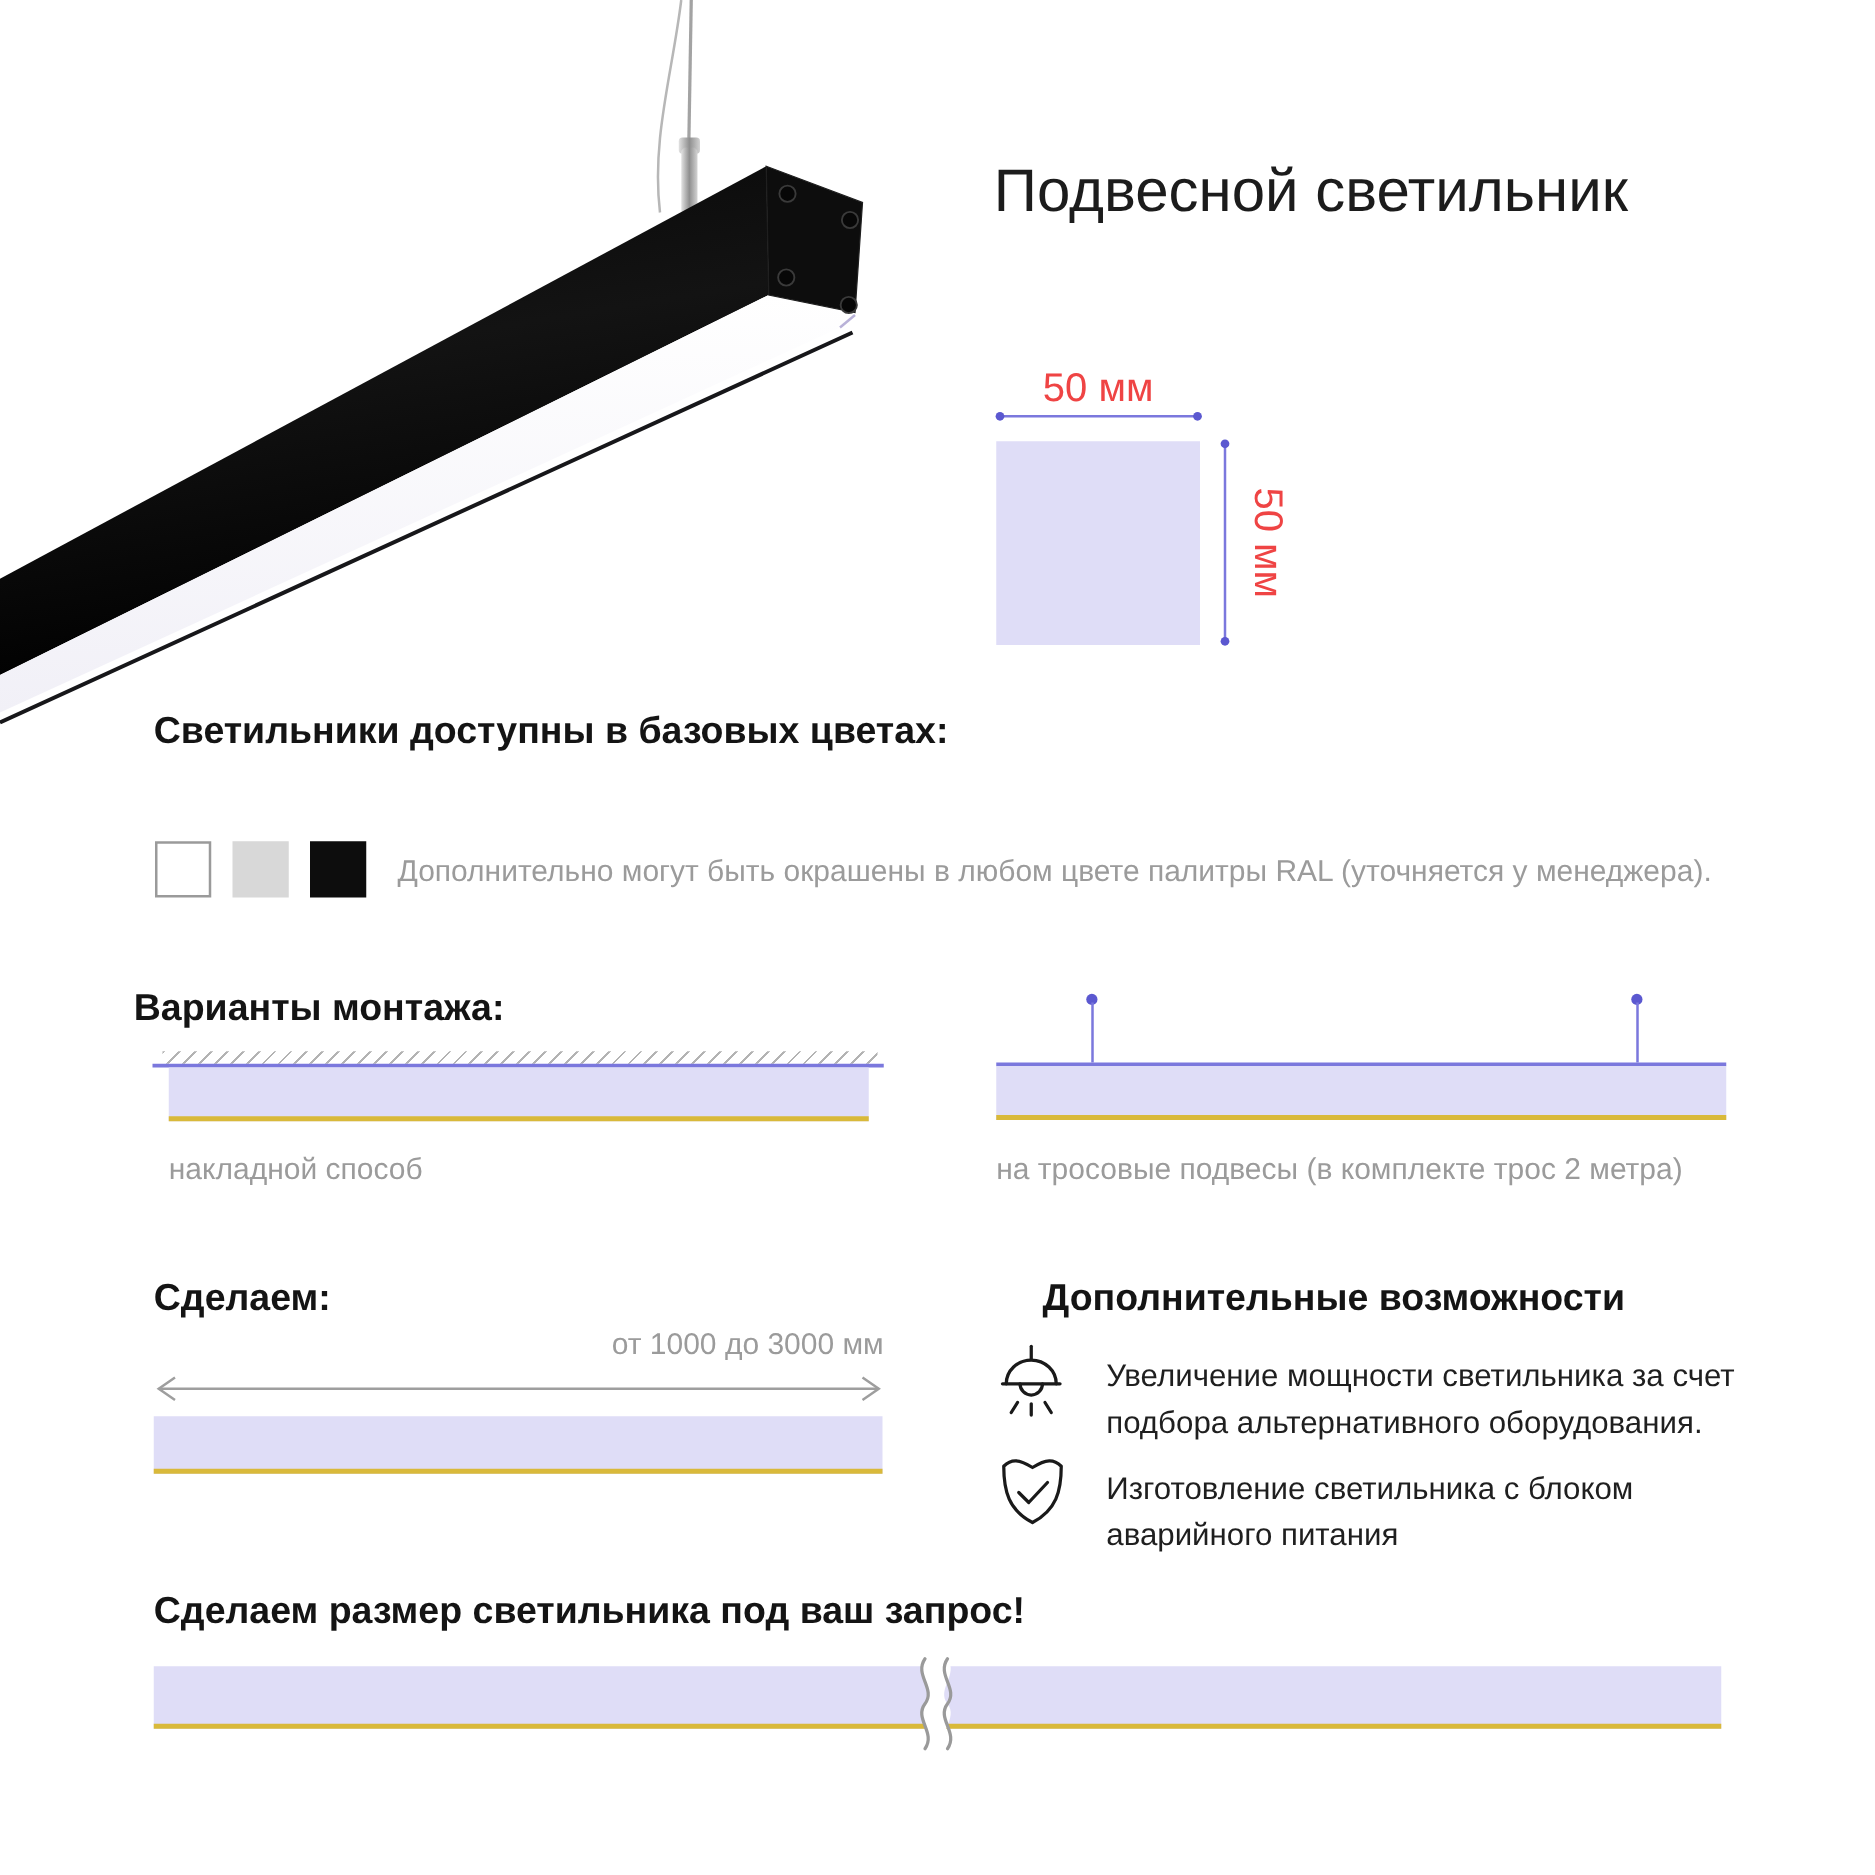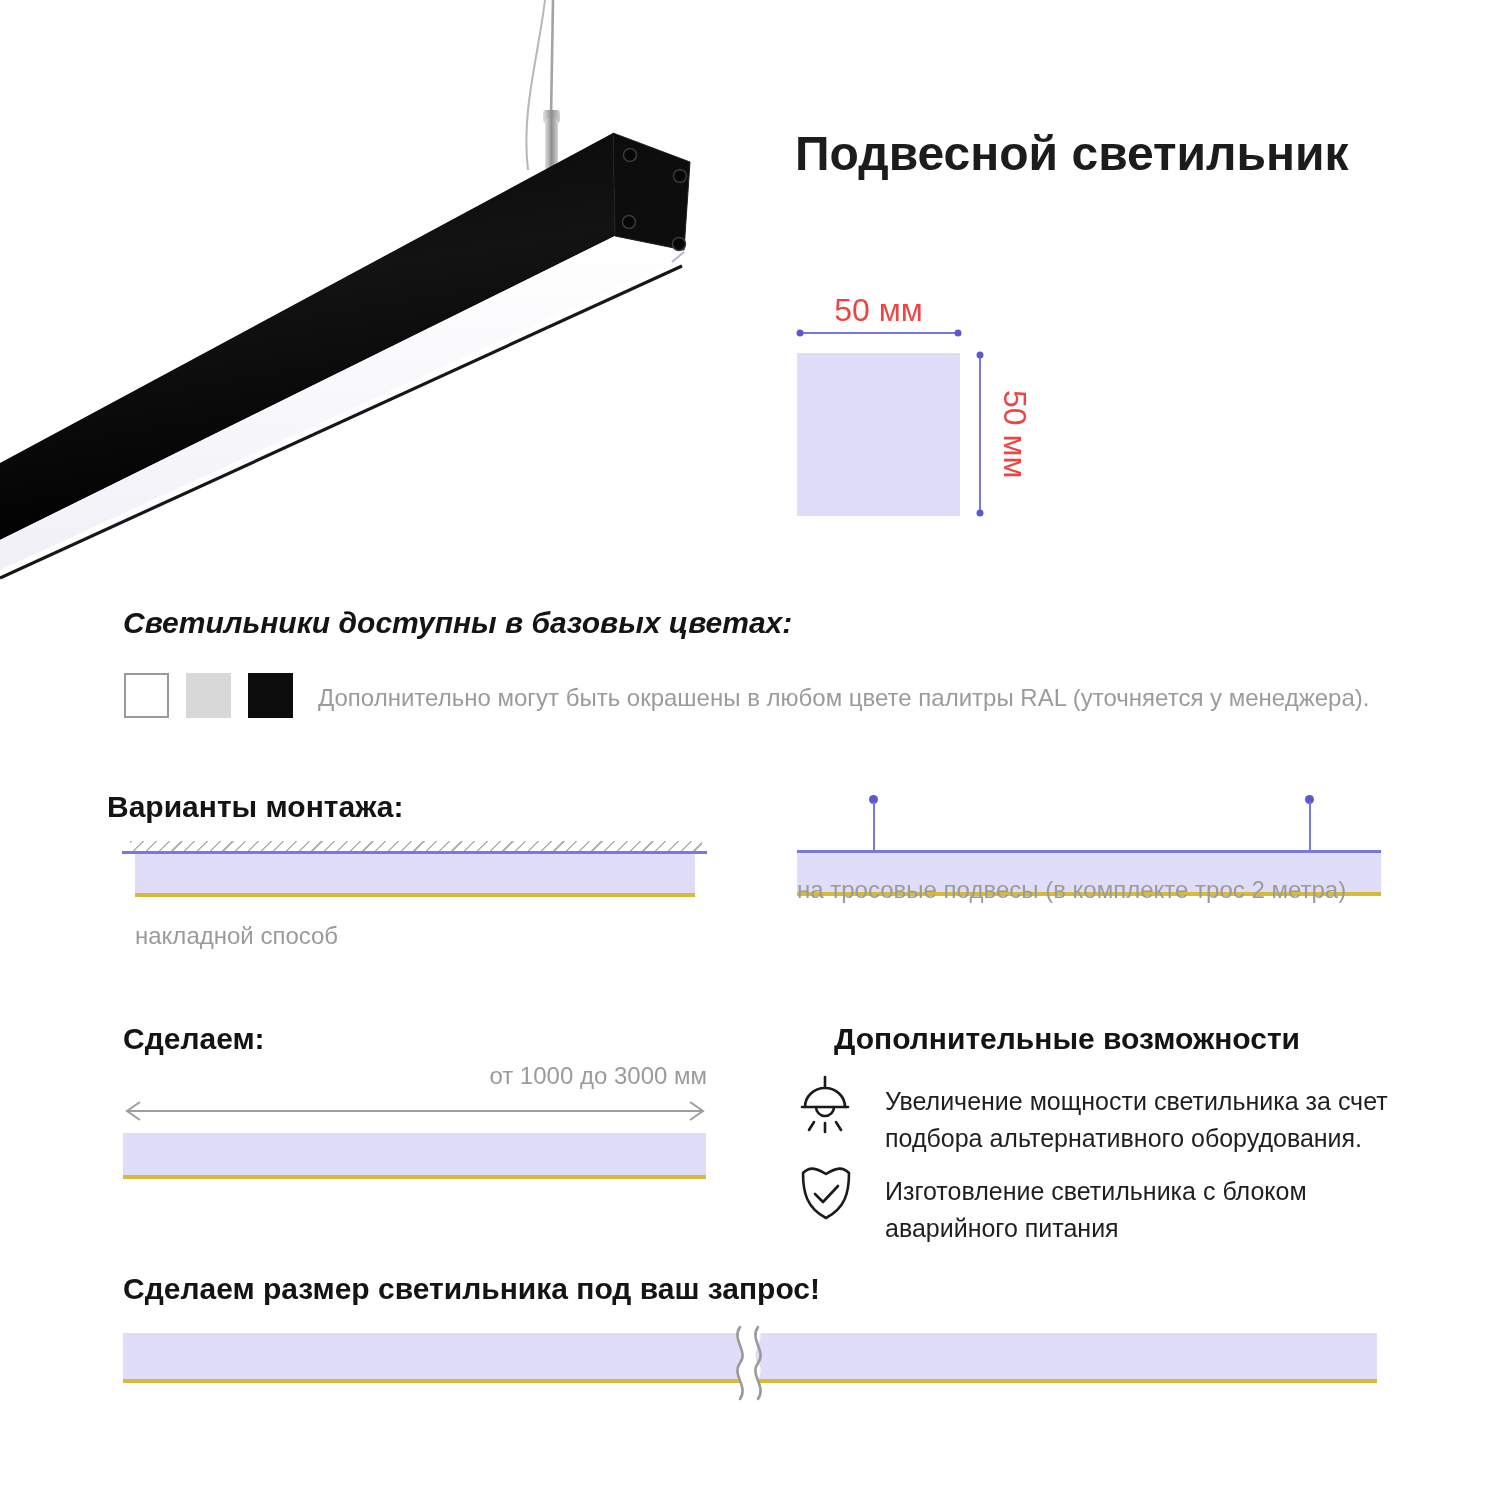--- a/index.html
+++ b/index.html
@@ -1,18 +1,18 @@
 <!DOCTYPE html>
 <html><head>
 <meta charset="utf-8">
 <style>
   html,body{margin:0;padding:0;background:#ffffff;}
   body{width:1500px;height:1500px;position:relative;font-family:"Liberation Sans","DejaVu Sans",sans-serif;color:#1a1a1a;}
   .abs{position:absolute;}
-  .page-title{font-size:48px;line-height:67px;font-weight:700;color:#1c1c1c;}
+  .page-title{font-size:48px;line-height:67px;font-weight:400;color:#1c1c1c;}
   .sec-head{font-size:30px;font-weight:700;color:#141414;white-space:nowrap;}
   .gray-txt{color:#9b9b9b;font-size:24px;white-space:nowrap;}
   .dim-label{font-size:32px;color:#ef4444;white-space:nowrap;}
   .bar{background:#dfddf7;border-bottom:4px solid #d9b93a;}
   .ceil-line{background:#7b78dd;height:3px;}
   .hatch{height:10px;background:repeating-linear-gradient(135deg,#b3b3b3 0 1.6px,transparent 1.6px 9px);}
   .wire{width:2px;background:#7b78dd;}
   .wire-dot{width:9px;height:9px;border-radius:50%;background:#5b58d0;}
   .swatch{width:45px;height:45px;box-sizing:border-box;}
   .feature-text{font-size:25px;line-height:37px;color:#1f1f1f;width:505px;}
@@ -77,42 +77,42 @@
 <div class="abs" style="left:797px;top:353px;width:163px;height:163px;background:#dfddf7;"></div>
 
 <svg class="abs" style="left:974px;top:347px;" width="12" height="174" viewBox="0 0 12 174">
   <line x1="6" y1="8" x2="6" y2="166" stroke="#7b78dd" stroke-width="2"></line>
   <circle cx="6" cy="8" r="3.5" fill="#5b58d0"></circle>
   <circle cx="6" cy="166" r="3.5" fill="#5b58d0"></circle>
 </svg>
 
 <div class="abs dim-label vlabel" style="left:996px;top:353px;height:163px;">50 мм</div>
 
-<div class="abs sec-head" style="left:123px;top:606px;font-style:italic;">Светильники доступны в базовых цветах:</div>
+<div class="abs sec-head" style="left:123px;top:568px;">Светильники доступны в базовых цветах:</div>
 
 <div class="abs swatch" style="left:124px;top:673px;background:#ffffff;border:2px solid #9a9a9a;"></div>
 <div class="abs swatch" style="left:186px;top:673px;background:#d8d8d8;"></div>
 <div class="abs swatch" style="left:248px;top:673px;background:#0d0d0d;"></div>
 
 <div class="abs gray-txt" style="left:318px;top:684px;">Дополнительно могут быть окрашены в любом цвете палитры RAL (уточняется у менеджера).</div>
 
 <div class="abs sec-head" style="left:107px;top:790px;">Варианты монтажа:</div>
 
 <div class="abs hatch" style="left:130px;top:841px;width:572px;"></div>
 <div class="abs ceil-line" style="left:122px;top:851px;width:585px;"></div>
 <div class="abs bar" style="left:135px;top:854px;width:560px;height:39px;"></div>
 <div class="abs gray-txt" style="left:135px;top:922px;">накладной способ</div>
 
 <div class="abs wire-dot" style="left:869px;top:795px;"></div>
 <div class="abs wire-dot" style="left:1305px;top:795px;"></div>
 <div class="abs wire" style="left:873px;top:802px;height:48px;"></div>
 <div class="abs wire" style="left:1309px;top:802px;height:48px;"></div>
 <div class="abs ceil-line" style="left:797px;top:850px;width:584px;"></div>
 <div class="abs bar" style="left:797px;top:853px;width:584px;height:39px;"></div>
-<div class="abs gray-txt" style="left:797px;top:876px;">на тросовые подвесы (в комплекте трос 2 метра)</div>
+<div class="abs gray-txt" style="left:797px;top:922px;">на тросовые подвесы (в комплекте трос 2 метра)</div>
 
 <div class="abs sec-head" style="left:123px;top:1022px;">Сделаем:</div>
 
 <div class="abs gray-txt" style="left:123px;top:1062px;width:584px;text-align:right;">от 1000 до 3000 мм</div>
 
 <svg class="abs" style="left:123px;top:1099px;" width="584" height="24" viewBox="0 0 584 24">
   <line x1="4" y1="12" x2="580" y2="12" stroke="#9e9e9e" stroke-width="2"></line>
   <path d="M17,3 L4,12 L17,21" fill="none" stroke="#9e9e9e" stroke-width="2"></path>
   <path d="M567,3 L580,12 L567,21" fill="none" stroke="#9e9e9e" stroke-width="2"></path>
 </svg>

